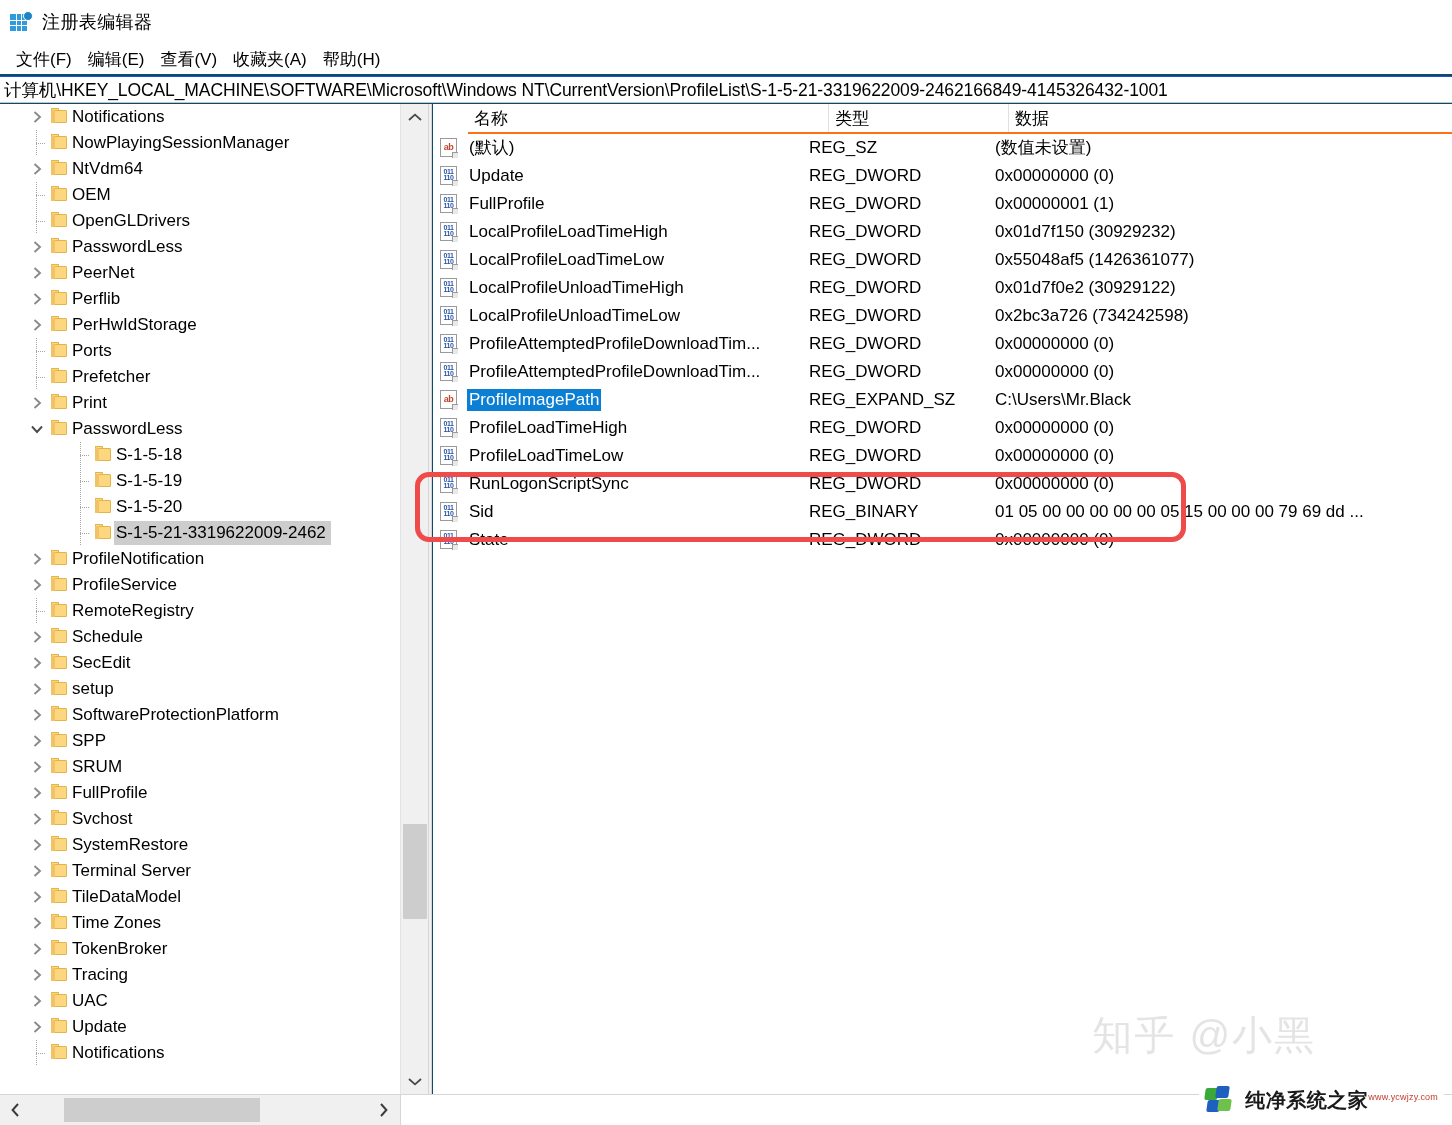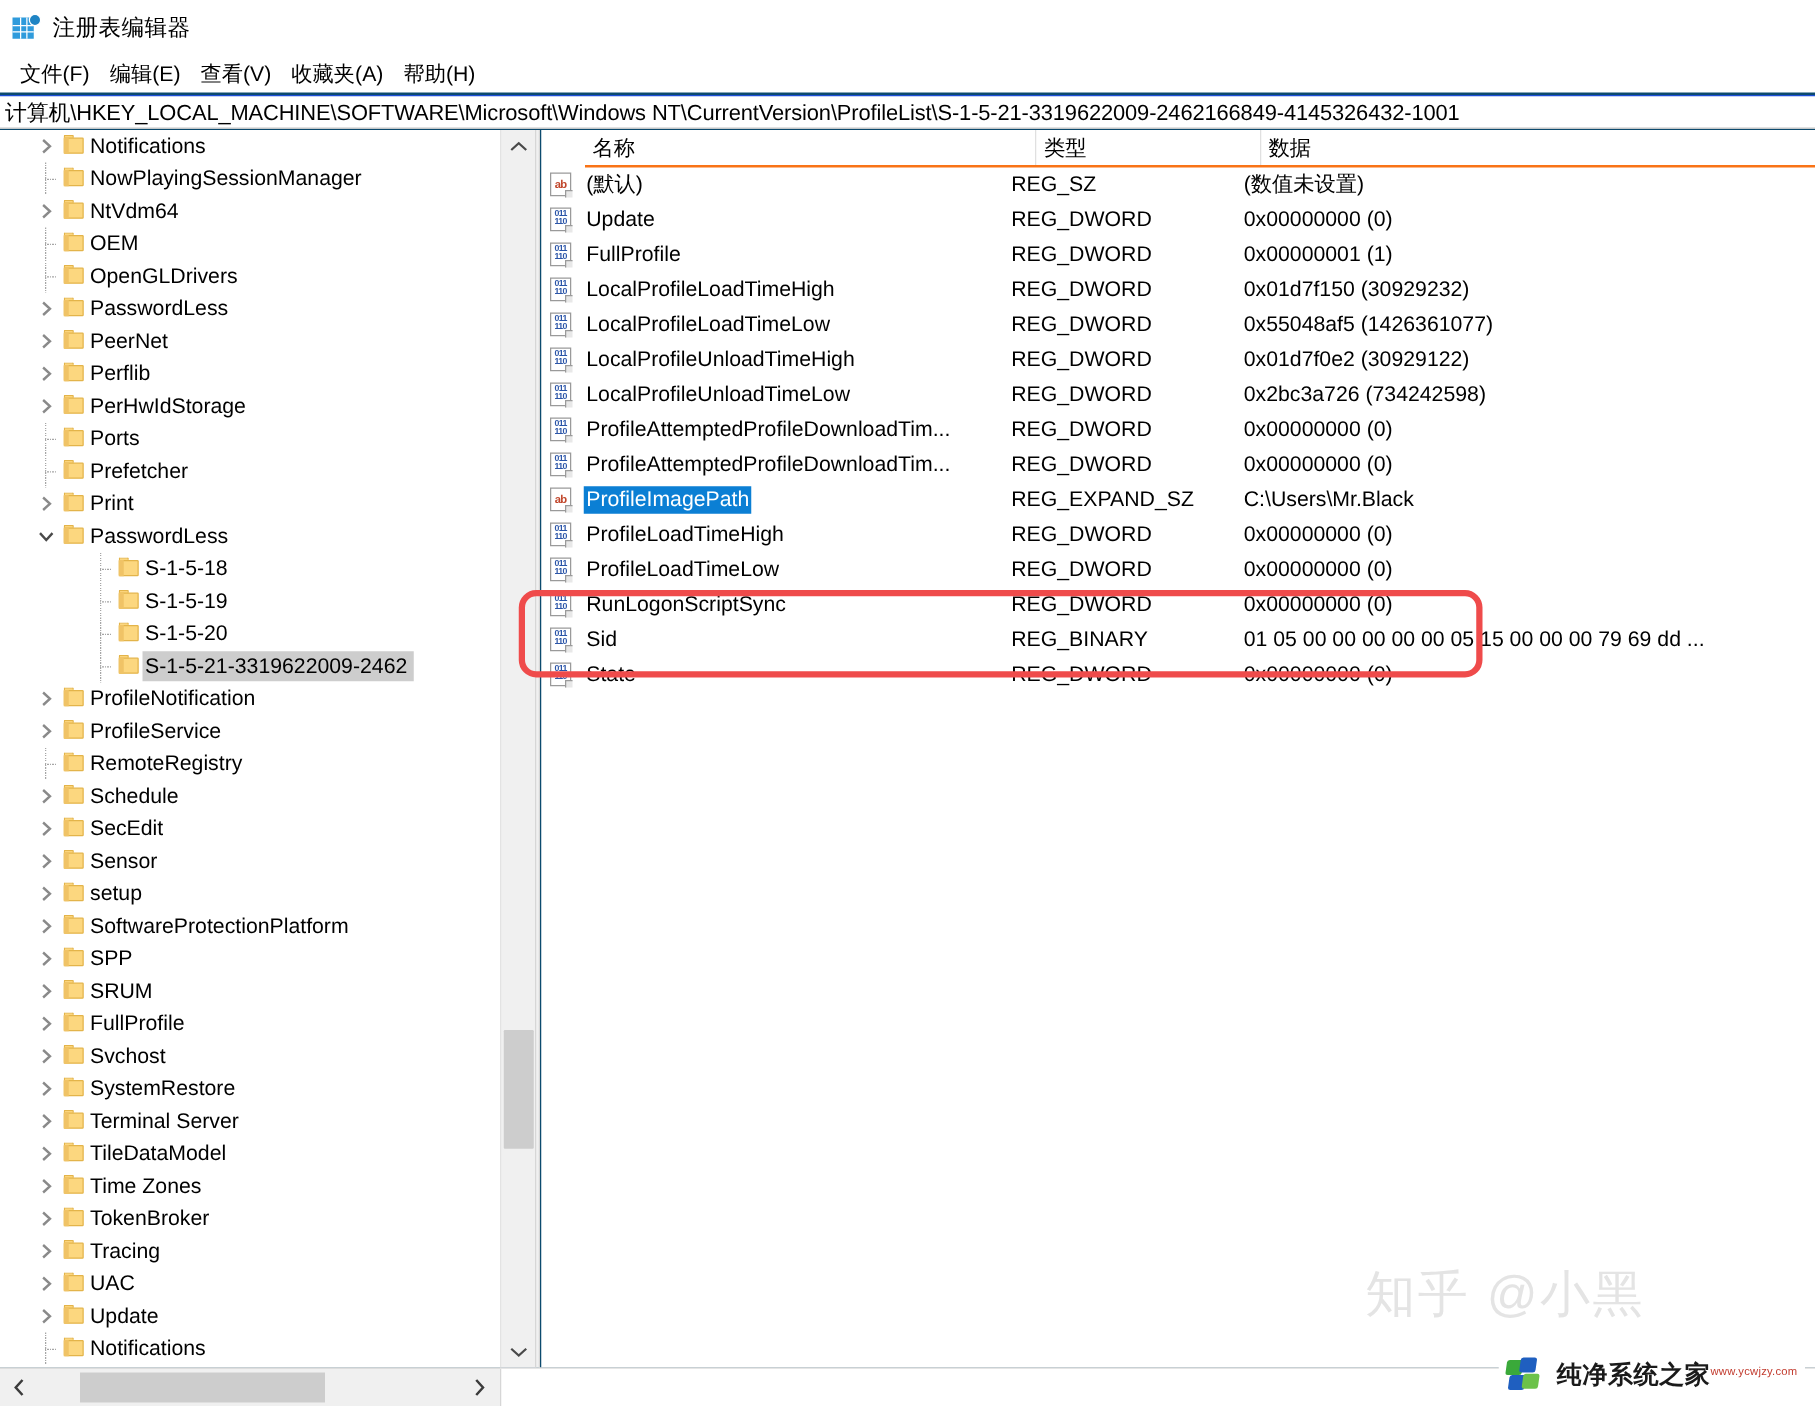--- a/index.html
+++ b/index.html
@@ -646,33 +646,20 @@
               <svg width="14" height="14" viewBox="0 0 14 14">
                 <path d="M4.5 2 L10 7 L4.5 12" stroke="#8a8a8a" stroke-width="1.9" fill="none"></path>
               </svg>
             </div>
             <div class="folder">
               <div class="f-tab"></div>
               <div class="f-body"></div>
               <div class="f-shade"></div>
             </div>
             <div class="tree-label">SecEdit</div>
-          </div>
-          <div class="tree-row">
-            <div class="twisty">
-              <svg width="14" height="14" viewBox="0 0 14 14">
-                <path d="M4.5 2 L10 7 L4.5 12" stroke="#8a8a8a" stroke-width="1.9" fill="none"></path>
-              </svg>
-            </div>
-            <div class="folder">
-              <div class="f-tab"></div>
-              <div class="f-body"></div>
-              <div class="f-shade"></div>
-            </div>
-            <div class="tree-label">Sensor</div>
           </div>
           <div class="tree-row">
             <div class="twisty">
               <svg width="14" height="14" viewBox="0 0 14 14">
                 <path d="M4.5 2 L10 7 L4.5 12" stroke="#8a8a8a" stroke-width="1.9" fill="none"></path>
               </svg>
             </div>
             <div class="folder">
               <div class="f-tab"></div>
               <div class="f-body"></div>

